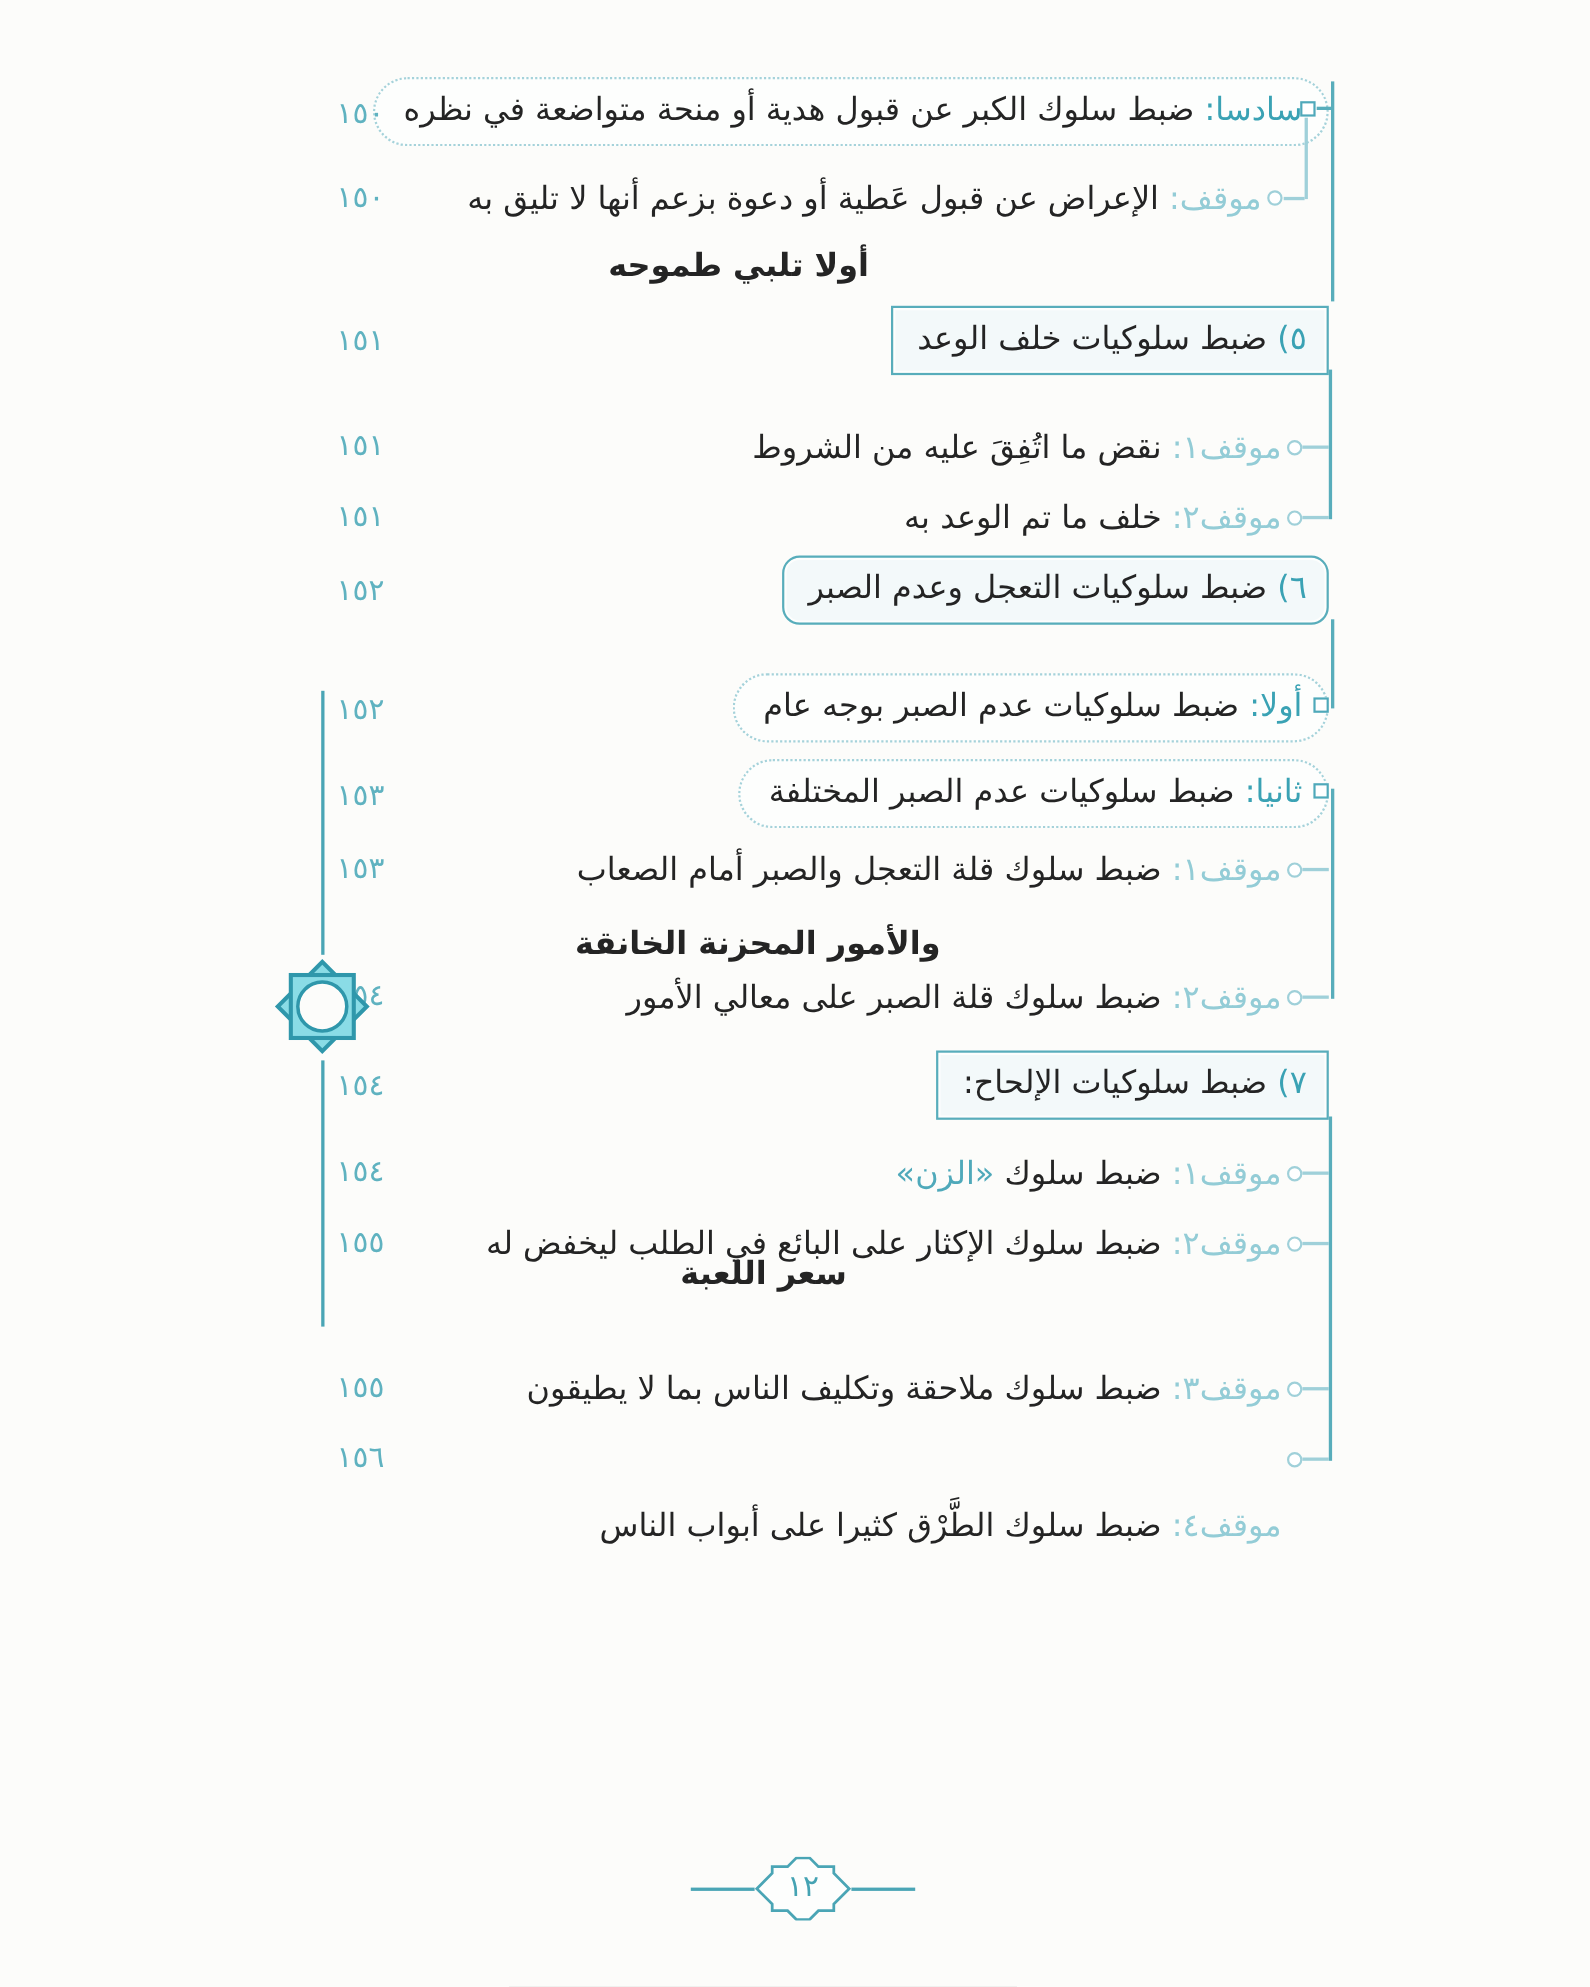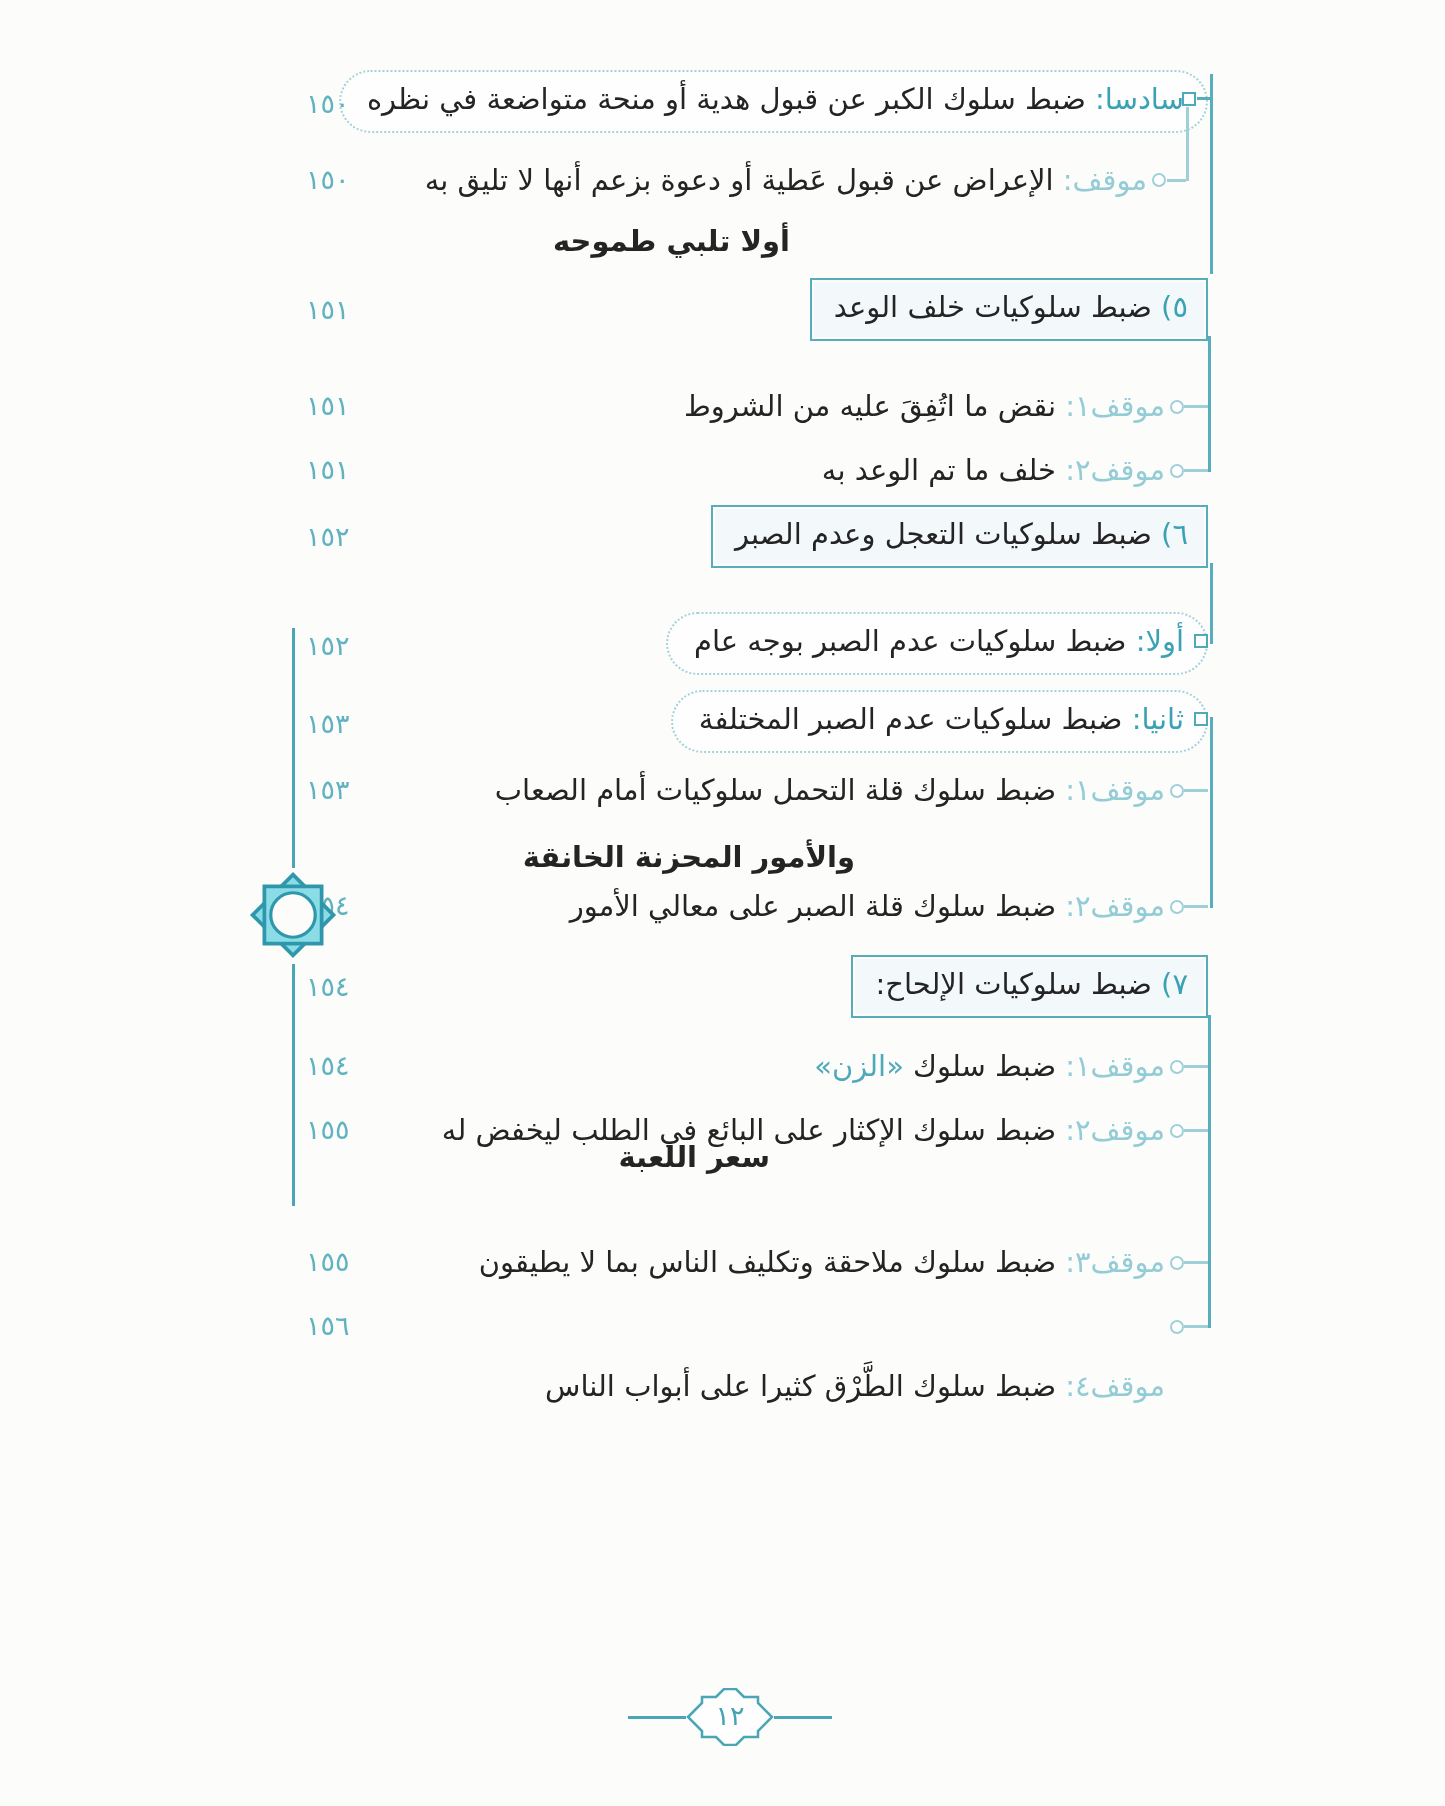--- a/index.html
+++ b/index.html
@@ -91,21 +91,21 @@
     <span>خلف ما تم الوعد به</span>
   </div>
   <div class="pnum" style="top:454px;">١٥١</div>
 
   <div class="vline" style="left:1208px; top:336px; height:136px;"></div>
   <div class="circ" style="left:1170px; top:400px;"></div>
   <div class="hline lt" style="left:1184px; top:405px; width:24px;"></div>
   <div class="circ" style="left:1170px; top:464px;"></div>
   <div class="hline lt" style="left:1184px; top:469px; width:24px;"></div>
 
-  <div class="row boxed" style="top:505px; right:237px;">
+  <div class="row boxed" style="top:505px; right:237px;border-radius:16px;">
     <span class="lblA">٦)</span>
     <span>ضبط سلوكيات التعجل وعدم الصبر</span>
   </div>
   <div class="pnum" style="top:521px;">١٥٢</div>
 
   <div class="row pill" style="top:612px; right:237px;">
     <span class="lblA">أولا:</span>
     <span>ضبط سلوكيات عدم الصبر بوجه عام</span>
   </div>
   <div class="pnum" style="top:630px;">١٥٢</div>
@@ -116,21 +116,21 @@
   </div>
   <div class="pnum" style="top:708px;">١٥٣</div>
 
   <div class="vline" style="left:1210px; top:563px; height:81px;"></div>
   <div class="sq" style="left:1194px; top:634px;"></div>
   <div class="sq" style="left:1194px; top:712px;"></div>
   <div class="vline" style="left:1210px; top:717px; height:191px;"></div>
 
   <div class="row" style="top:772px; right:280px;">
     <span class="lblB">موقف١:</span>
-    <span>ضبط سلوك قلة التحمل سلوكيات أمام الصعاب</span>
+    <span>ضبط سلوك قلة التعجل والصبر أمام الصعاب</span>
   </div>
   <div class="pnum" style="top:774px;">١٥٣</div>
   <div class="wrap2" style="top:840px; right:590px;">والأمور المحزنة الخانقة</div>
 
   <div class="row" style="top:888px; right:280px;">
     <span class="lblB">موقف٢:</span>
     <span>ضبط سلوك قلة الصبر على معالي الأمور</span>
   </div>
   <div class="pnum" style="top:890px;">١٥٤</div>
 

